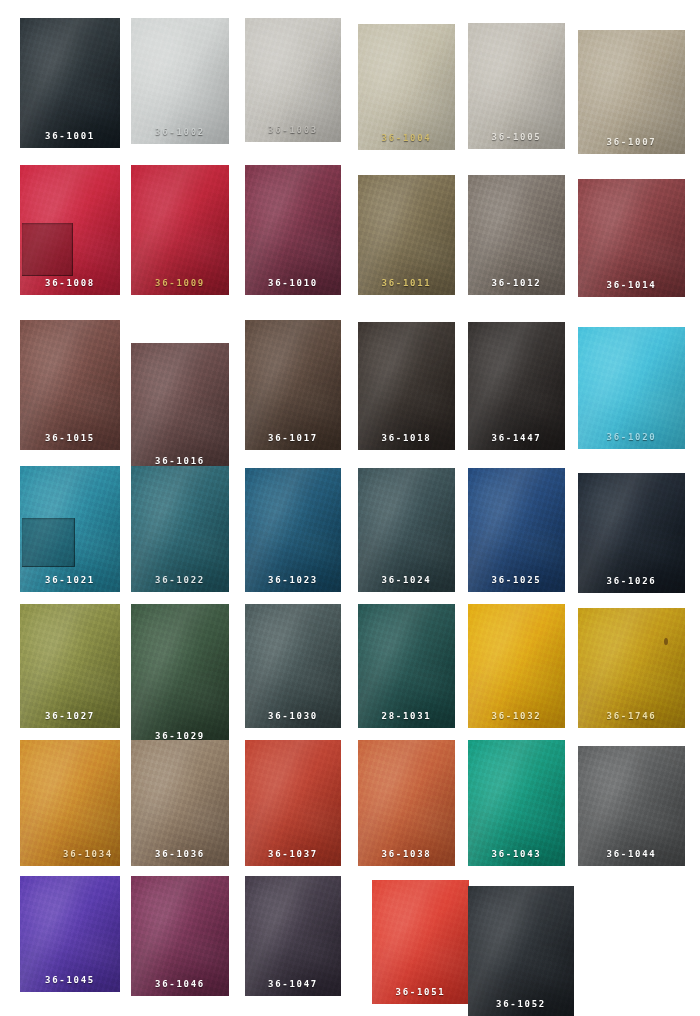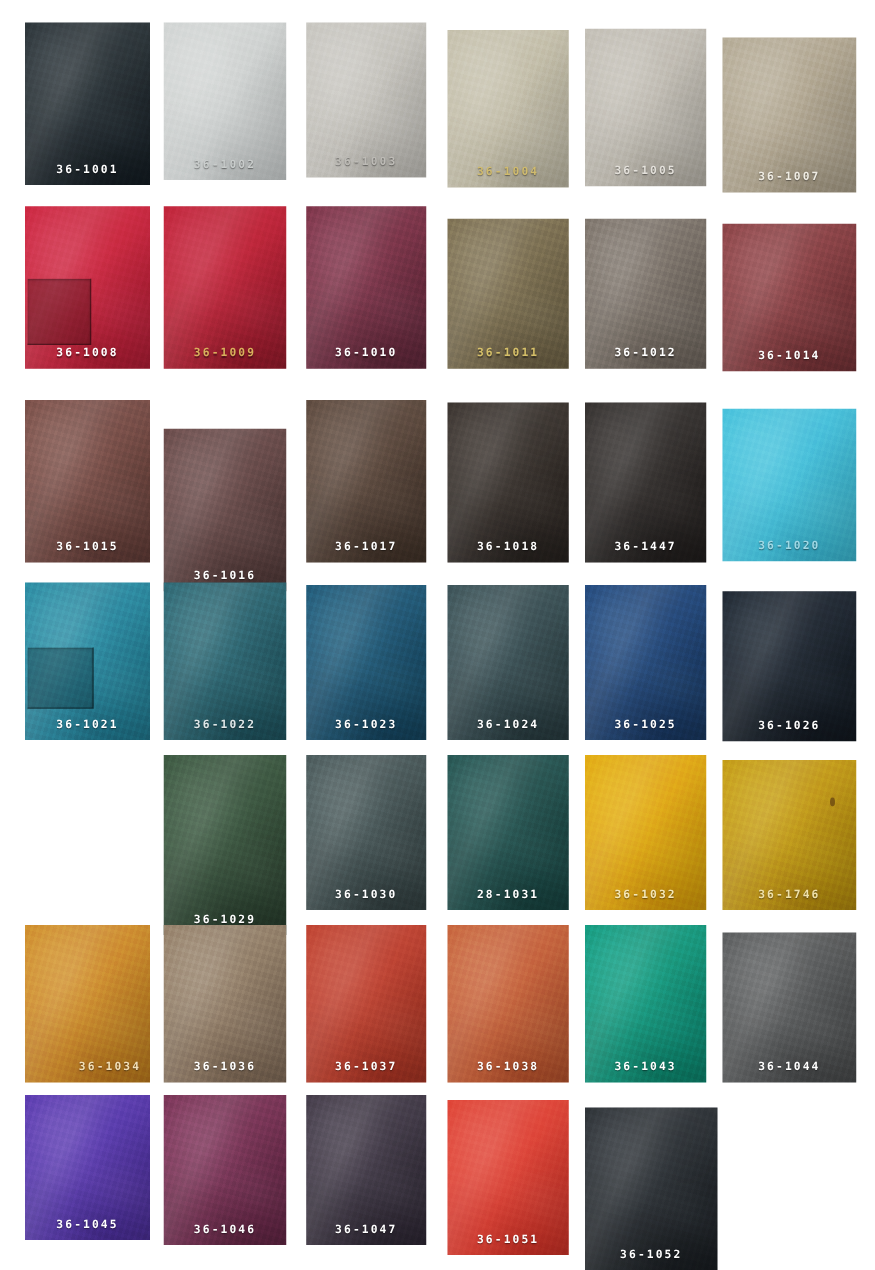--- a/index.html
+++ b/index.html
@@ -248,20 +248,27 @@
       <div class="sheen"></div>
       <div class="label" style="color: rgb(255, 255, 255);">36-1025</div>
     </div>
     <div class="swatch" style="left: 578px; top: 473px; width: 107px; height: 120px; background: linear-gradient(152deg, rgb(31, 40, 51) 0%, rgb(31, 40, 51) 38%, rgb(16, 22, 29) 100%);">
       <div class="grainA"></div>
       <div class="grainC"></div>
       <div class="grainB"></div>
       <div class="sheen"></div>
       <div class="label" style="color: rgb(255, 255, 255);">36-1026</div>
     </div>
+    <div class="swatch" style="left: 20px; top: 604px; width: 100px; height: 124px; background: linear-gradient(152deg, rgb(140, 144, 70) 0%, rgb(140, 144, 70) 38%, rgb(111, 116, 51) 100%);">
+      <div class="grainA"></div>
+      <div class="grainC"></div>
+      <div class="grainB"></div>
+      <div class="sheen"></div>
+      <div class="label" style="color: rgb(255, 255, 255);">36-1027</div>
+    </div>
     <div class="swatch" style="left: 131px; top: 604px; width: 98px; height: 144px; background: linear-gradient(152deg, rgb(59, 88, 64) 0%, rgb(59, 88, 64) 38%, rgb(38, 57, 42) 100%);">
       <div class="grainA"></div>
       <div class="grainC"></div>
       <div class="grainB"></div>
       <div class="sheen"></div>
       <div class="label" style="color: rgb(255, 255, 255);">36-1029</div>
     </div>
     <div class="swatch" style="left: 245px; top: 604px; width: 96px; height: 124px; background: linear-gradient(152deg, rgb(74, 90, 91) 0%, rgb(74, 90, 91) 38%, rgb(48, 61, 62) 100%);">
       <div class="grainA"></div>
       <div class="grainC"></div>
@@ -347,21 +354,21 @@
       <div class="sheen"></div>
       <div class="label" style="color: rgb(255, 255, 255);">36-1046</div>
     </div>
     <div class="swatch" style="left: 245px; top: 876px; width: 96px; height: 120px; background: linear-gradient(152deg, rgb(67, 59, 73) 0%, rgb(67, 59, 73) 38%, rgb(43, 37, 49) 100%);">
       <div class="grainA"></div>
       <div class="grainC"></div>
       <div class="grainB"></div>
       <div class="sheen"></div>
       <div class="label" style="color: rgb(255, 255, 255);">36-1047</div>
     </div>
-    <div class="swatch" style="left: 358px; top: 880px; width: 97px; height: 124px; background: linear-gradient(152deg, rgb(224, 68, 54) 0%, rgb(224, 68, 54) 38%, rgb(192, 47, 37) 100%); padding-left: 11px;">
+    <div class="swatch" style="left: 372px; top: 880px; width: 97px; height: 124px; background: linear-gradient(152deg, rgb(224, 68, 54) 0%, rgb(224, 68, 54) 38%, rgb(192, 47, 37) 100%); padding-left: 11px;">
       <div class="grainA"></div>
       <div class="grainC"></div>
       <div class="grainB"></div>
       <div class="sheen"></div>
       <div class="label" style="color: rgb(255, 255, 255);">36-1051</div>
     </div>
     <div class="swatch" style="left: 468px; top: 886px; width: 106px; height: 130px; background: linear-gradient(152deg, rgb(45, 50, 55) 0%, rgb(45, 50, 55) 38%, rgb(23, 27, 31) 100%);">
       <div class="grainA"></div>
       <div class="grainC"></div>
       <div class="grainB"></div>

